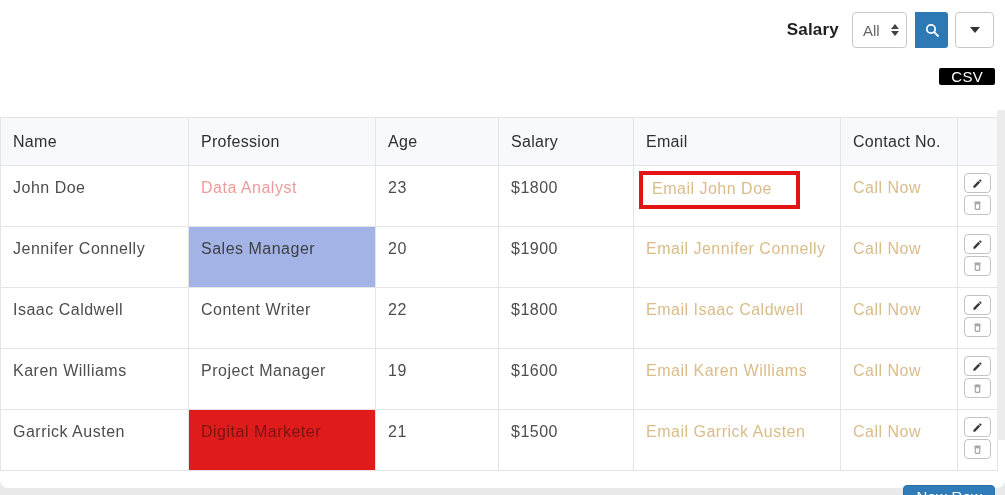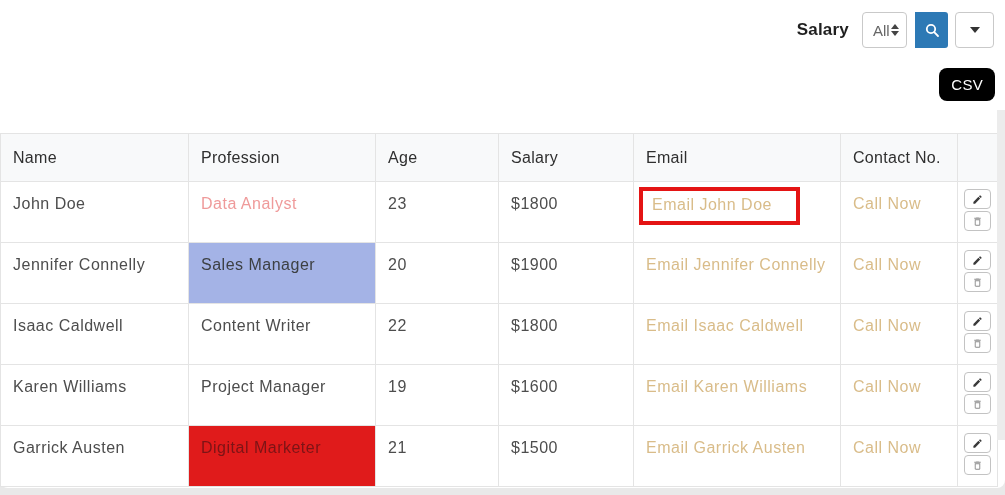--- a/index.html
+++ b/index.html
@@ -33,21 +33,21 @@
     height: 48px;
   }
   .filter-label {
     font-size: 17px;
     font-weight: 600;
     color: #1f1f1f;
     letter-spacing: 0.2px;
     margin-right: 13px;
   }
   .filter-select {
-    width: 45px; height: 36px;
+    width: 55px; height: 36px;
     border: 1px solid #c9c9c9;
     border-radius: 4px;
     background: #fff;
     display: flex;
     align-items: center;
     justify-content: space-between;
     padding: 0 7px 0 10px;
     margin-right: 8px;
     font-size: 15px;
     color: #666;
@@ -96,22 +96,22 @@
     justify-content: flex-end;
     padding-right: 10px;
     margin-top: 20px;
   }
   .csv-btn {
     background: #000;
     color: #fff;
     border: none;
     font-size: 15px;
     letter-spacing: 0.3px;
-    padding: 8px 12px;
-    border-radius: 8px;
+    padding: 0 12px;
+    border-radius: 2px;
     cursor: pointer;
     font-family: "Liberation Sans", sans-serif;
     text-align: right;
   }
 
   
   table {
     border-collapse: collapse;
     width: 997px;
     margin-top: 32px;

